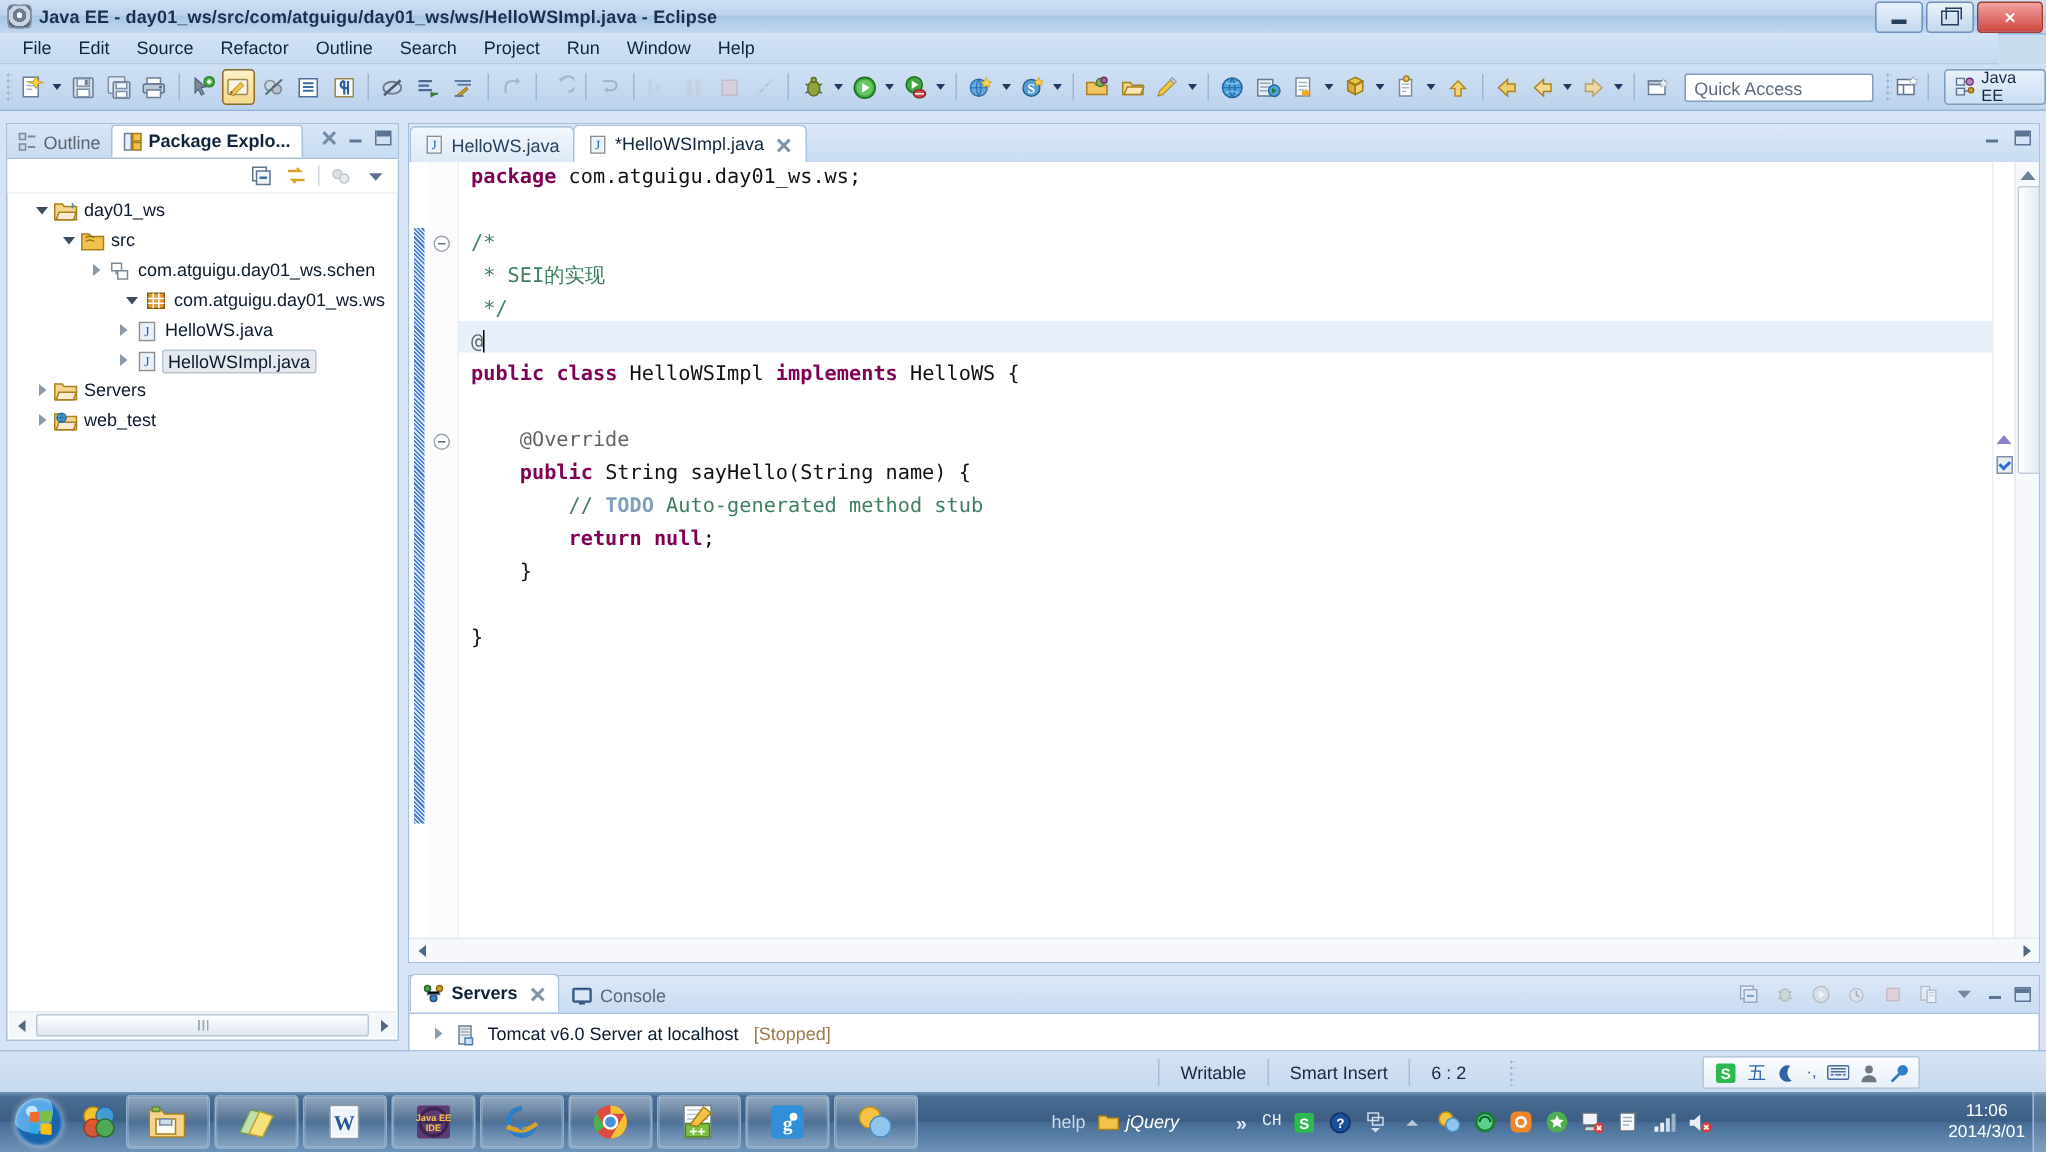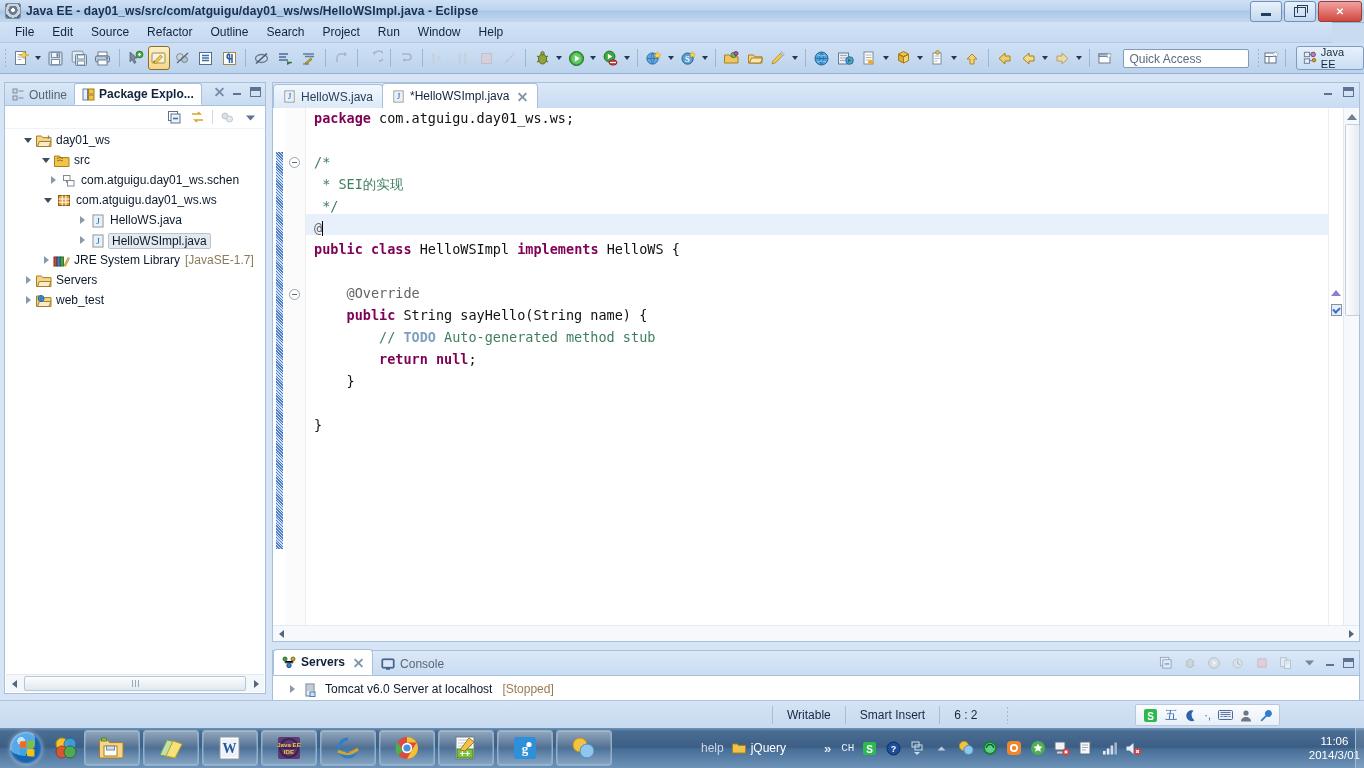--- a/index.html
+++ b/index.html
@@ -179,25 +179,25 @@
     box-shadow:0 0 4px rgba(255,255,255,.55), inset 0 0 3px rgba(255,255,255,.7);
     display:flex;align-items:center;justify-content:center;}
   .orb .flag{width:15px;height:15px;display:grid;grid-template-columns:1fr 1fr;grid-template-rows:1fr 1fr;gap:1.5px;transform:perspective(22px) rotateY(-14deg);}
   .orb .flag span{border-radius:1px;}
   .ql{width:32px;height:34px;display:flex;align-items:center;justify-content:center;}
   .tbtn2{height:34px;min-width:54px;margin:0 1.5px;border:1px solid #8fb0cd;border-radius:3px;
     background:linear-gradient(to bottom,rgba(255,255,255,.40),rgba(255,255,255,.12) 48%,rgba(255,255,255,.04) 52%,rgba(255,255,255,.22));
     display:flex;align-items:center;justify-content:center;box-shadow:inset 0 0 0 1px rgba(255,255,255,.18);}
   .tbtn2 .ic{width:26px;height:26px;display:flex;align-items:center;justify-content:center;}
   .tb-text{color:#cdd9e6;font-size:12px;}
-  .tb-label{color:#ffffff;font-size:12px;}
+  .tb-label{color:#ffffff;font-size:12px;font-style:italic;}
   .chev{color:#dce6f0;font-size:13px;font-weight:bold;margin:0 6px;}
   .tray{display:flex;align-items:center;gap:7px;margin-left:4px;}
   .tray .ti{width:17px;height:17px;display:flex;align-items:center;justify-content:center;}
-  .clock{margin-left:auto;margin-right:4px;text-align:center;color:#fff;font-size:11.5px;line-height:14px;}
+  .clock{margin-left:auto;margin-right:14px;text-align:center;color:#fff;font-size:11.5px;line-height:14px;}
   .showdesk{position:absolute;right:0;top:0;width:8px;height:40px;border-left:1px solid #9fbcd6;background:rgba(255,255,255,.12);}
 
   
   .desktop{position:absolute;left:0;top:0;width:1364px;height:768px;background:#c9dcef;z-index:-1;}
 </style>
 </head>
 <body>
 
 <div class="desktop"></div>
 
@@ -624,35 +624,35 @@
             </div>
           <div class="tico">
             <svg width="16" height="14" viewBox="0 0 16 14">
                 <path d="M.5 12.5V2h5l1.3 1.6H15v8.9z" fill="#f3c24a" stroke="#a6811f"></path>
                 <path d="M3 4.5q3-2 6 0M3 7q3-2 6 0" stroke="#8a6a10" fill="none" stroke-width=".9"></path>
               </svg>
           </div>
           <span class="lbl">src</span>
         </div>
 
-        <div class="trow" style="padding-left:41px">
+        <div class="trow" style="padding-left:52px">
           <div class="twist closed">
               <i></i>
             </div>
           <div class="tico">
             <svg width="16" height="14" viewBox="0 0 16 14">
                 <rect x="2.5" y="1.5" width="6.5" height="5" fill="#fff" stroke="#7d8b99"></rect>
                 <rect x="6.5" y="6.5" width="6.5" height="5.5" fill="#fff" stroke="#7d8b99"></rect>
                 <path d="M5.5 6.5v2h1" stroke="#7d8b99" fill="none"></path>
               </svg>
           </div>
           <span class="lbl">com.atguigu.day01_ws.schen</span>
         </div>
 
-        <div class="trow" style="padding-left:36px">
+        <div class="trow" style="padding-left:76px">
           <div class="twist open">
               <i></i>
             </div>
           <div class="tico">
             <svg width="16" height="14" viewBox="0 0 16 14">
                 <rect x="2.5" y="1.5" width="11" height="10" fill="#e49b3a" stroke="#8a5c10"></rect>
                 <path d="M2.5 5h11M2.5 8.2h11M6.2 1.5v10M9.9 1.5v10" stroke="#fff" stroke-width="1"></path>
               </svg>
           </div>
           <span class="lbl">com.atguigu.day01_ws.ws</span>
@@ -679,35 +679,20 @@
           <div class="tico">
             <svg width="14" height="14" viewBox="0 0 14 14">
                 <rect x="2" y="1" width="10" height="12" fill="#fff" stroke="#8a8f95"></rect>
                 <rect x="3" y="2" width="8" height="10" fill="#e8f0fa"></rect>
                 <text x="7" y="10" font-size="9" text-anchor="middle" fill="#1d5fa8" font-family="Liberation Serif, serif">J</text>
               </svg>
           </div>
           <span class="lbl">HelloWSImpl.java</span>
         </div>
 
-        <div class="trow" style="padding-left:34px">
-          <div class="twist closed">
-              <i></i>
-            </div>
-          <div class="tico">
-            <svg width="17" height="14" viewBox="0 0 17 14">
-                <rect x="1" y="3" width="3" height="9" fill="#c94b3b" stroke="#7e2a1e"></rect>
-                <rect x="4.2" y="3" width="3" height="9" fill="#3f7fc4" stroke="#23507f"></rect>
-                <rect x="7.4" y="3" width="3" height="9" fill="#4fa14f" stroke="#2a6a2a"></rect>
-                <path d="M11 11.5l4-8 1.5.8-4 8z" fill="#f3c24a" stroke="#a07e17" stroke-width=".6"></path>
-              </svg>
-          </div>
-          <span class="lbl">JRE System Library</span>
-          <span class="jre-sub" style="margin-left:5px">[JavaSE-1.7]</span>
-        </div>
 
         <div class="trow" style="padding-left:16px">
           <div class="twist closed">
               <i></i>
             </div>
           <div class="tico">
             <svg width="16" height="14" viewBox="0 0 16 14">
                 <path d="M.5 12.5V2h5l1.3 1.6H15v8.9z" fill="#f6d489" stroke="#a6811f"></path>
                 <path d="M1.5 12.5l1.8-5h11.5l-1.8 5z" fill="#fbead0" stroke="#a6811f"></path>
               </svg>

